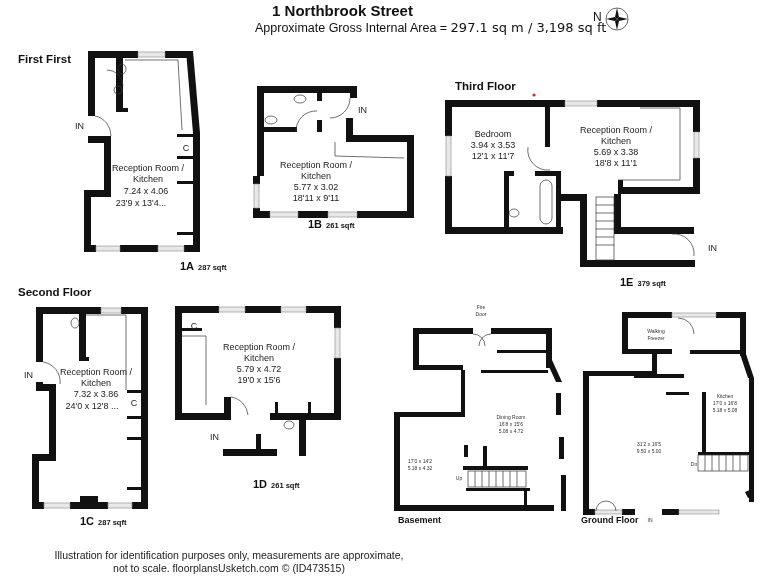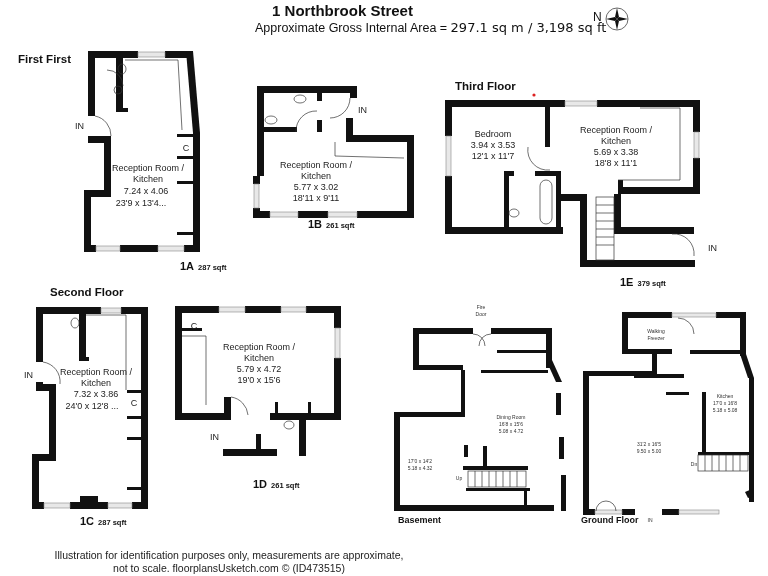--- a/index.html
+++ b/index.html
@@ -32,21 +32,21 @@
   <polygon points="25,4 27,13 25,15 23,13" fill="#111"></polygon>
   <polygon points="25,26 23,17 25,15 27,17" fill="#111"></polygon>
   <polygon points="14,15 23,13 25,15 23,17" fill="#111"></polygon>
   <polygon points="36,15 27,17 25,15 27,13" fill="#111"></polygon>
   <polygon points="18,8 24,14 25,15 23,13" fill="#555"></polygon>
   <polygon points="32,22 26,16 25,15 27,17" fill="#555"></polygon>
 </svg>
 
 <div class="abs floor-label" style="left:18px;top:53px;">First First</div>
 <div class="abs floor-label" style="left:455px;top:80px;">Third Floor</div>
-<div class="abs floor-label" style="left:18px;top:286px;margin-left:32px;">Second Floor</div>
+<div class="abs floor-label" style="left:18px;top:286px;">Second Floor</div>
 <div class="abs floor-label" style="left:398px;top:515px;font-size:9px;">Basement</div>
 <div class="abs floor-label" style="left:581px;top:515px;font-size:9px;">Ground Floor</div>
 
 <div class="abs unit-label" style="left:180px;top:260px;text-align:center;"><span>1A</span><span class="sq">287 sqft</span></div>
 <div class="abs unit-label" style="left:308px;top:218px;"><span>1B</span><span class="sq">261 sqft</span></div>
 <div class="abs unit-label" style="left:620px;top:276px;"><span>1E</span><span class="sq">379 sqft</span></div>
 <div class="abs unit-label" style="left:80px;top:515px;"><span>1C</span><span class="sq">287 sqft</span></div>
 <div class="abs unit-label" style="left:253px;top:462px;margin-top:16px;"><span>1D</span><span class="sq">261 sqft</span></div>
 
 <svg class="plan" width="768" height="576" viewBox="0 0 768 576">

